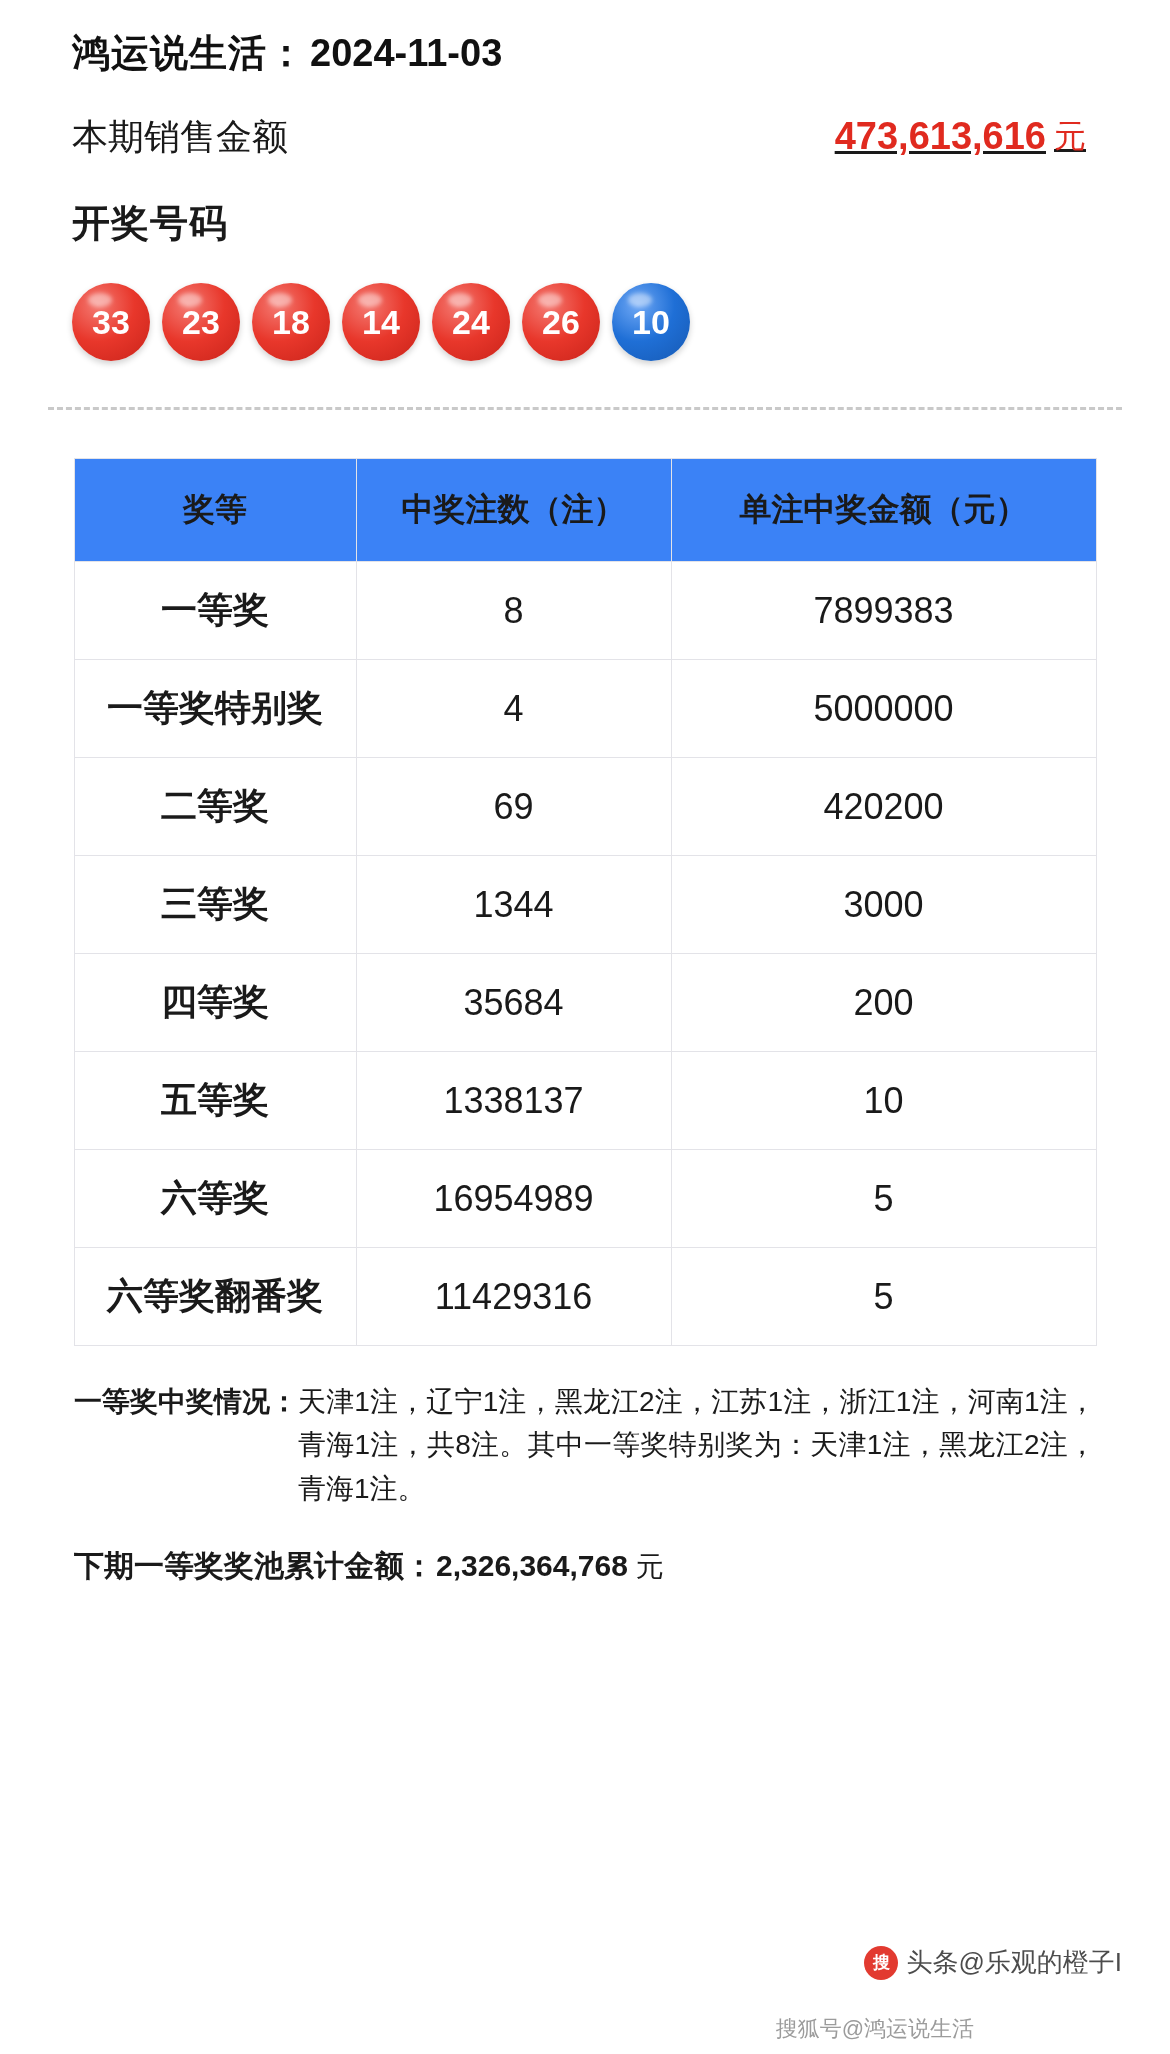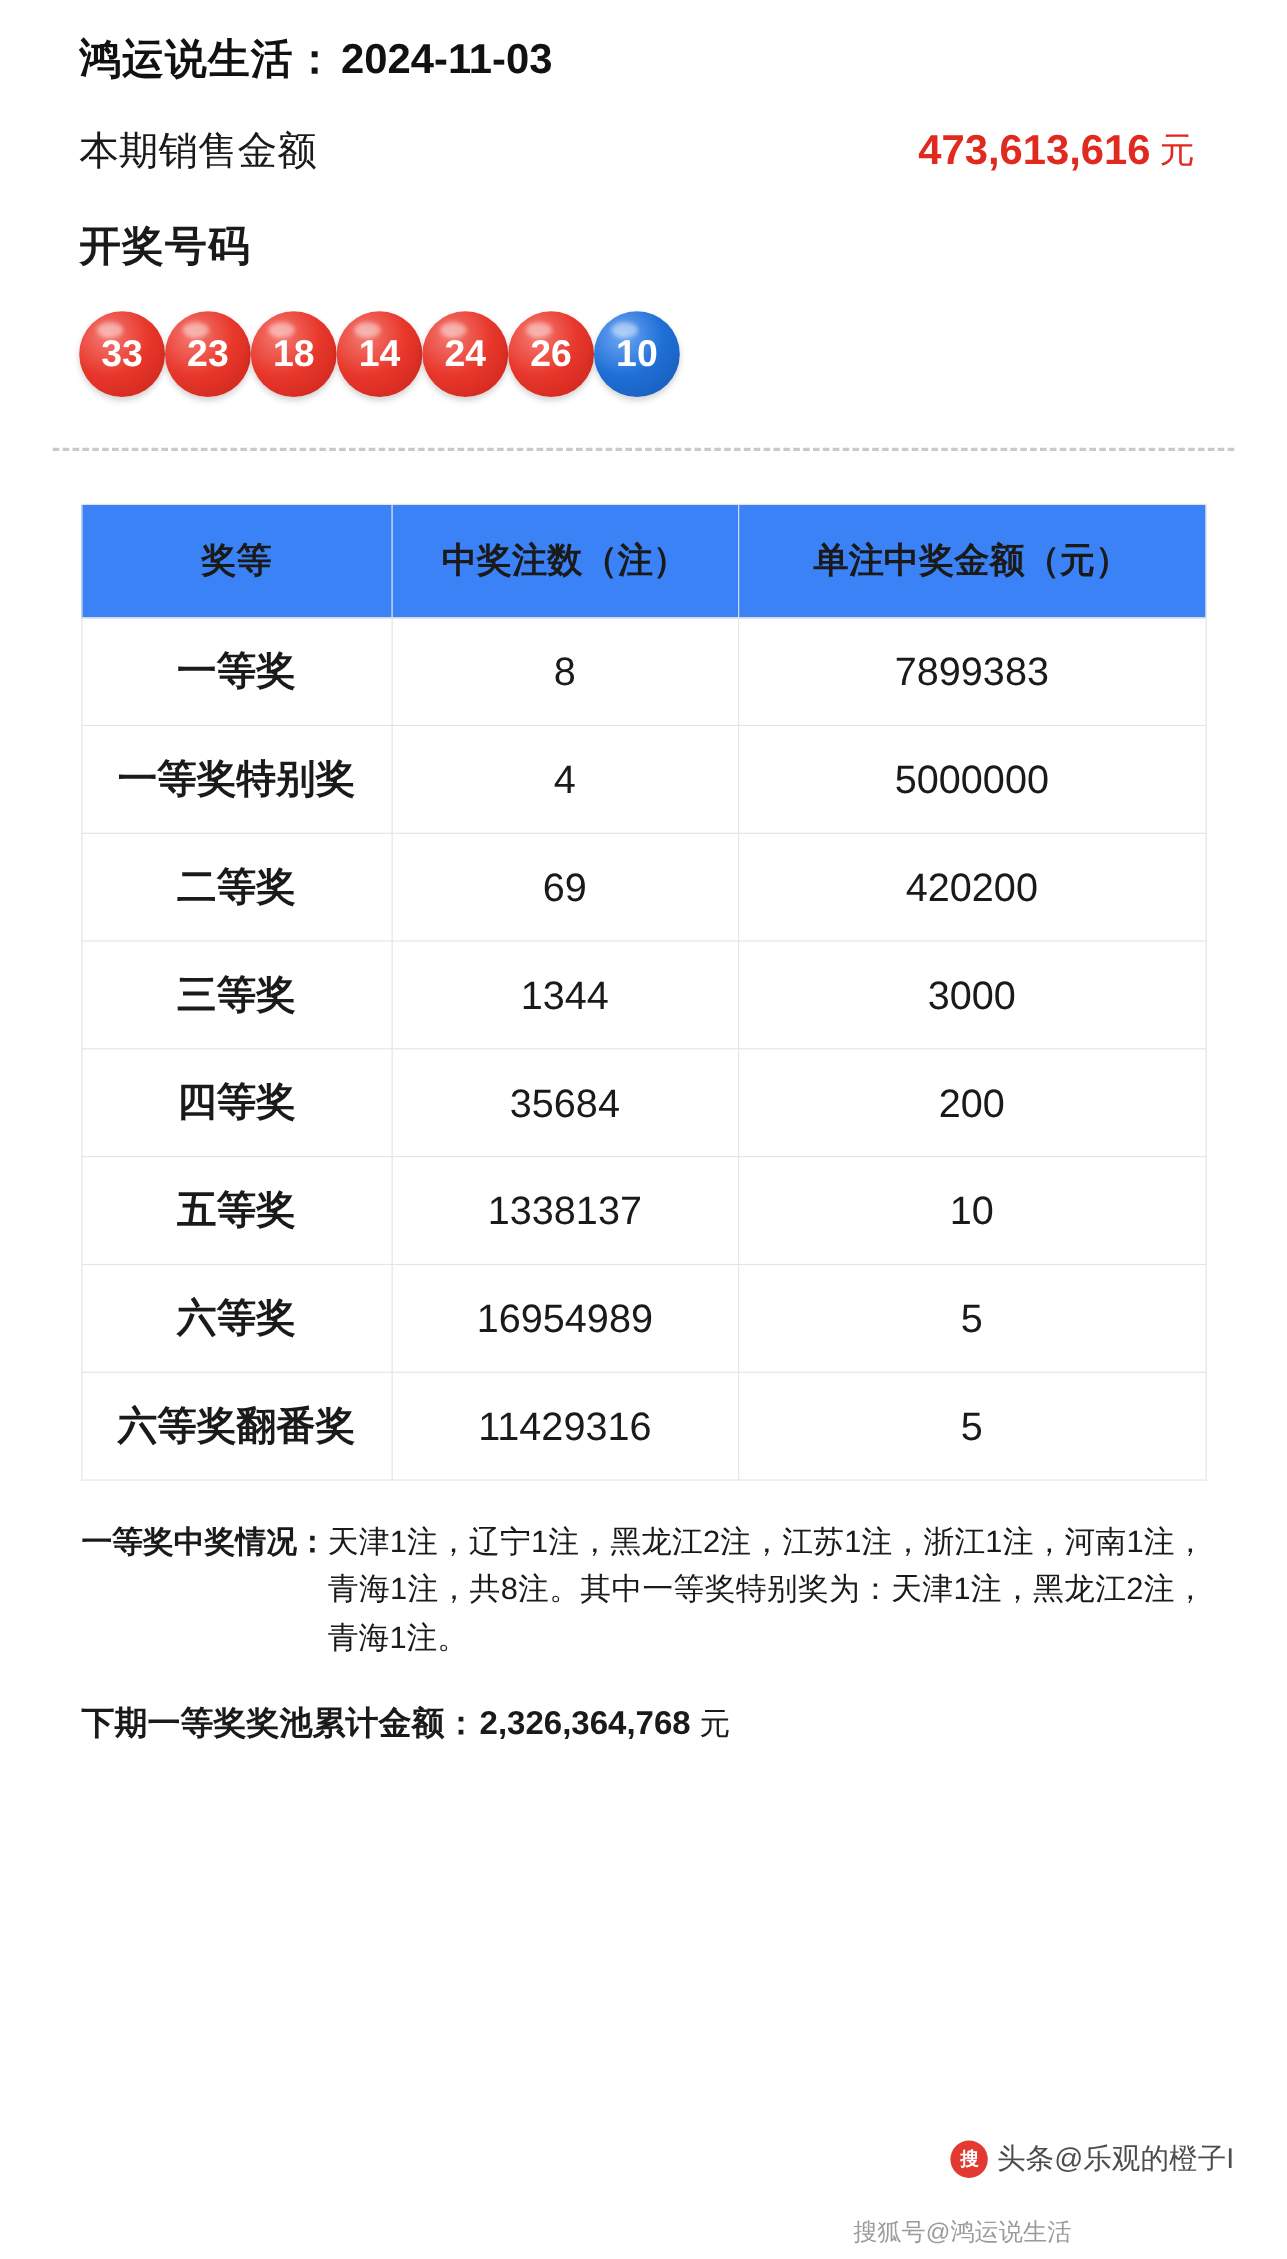--- a/index.html
+++ b/index.html
@@ -50,21 +50,22 @@
     padding-left: 24px;
     padding-right: 36px;
     margin-top: 34px;
   }
   .sales-label {
     font-size: 36px;
     color: #1a1a1a;
   }
   .sales-amount-wrap {
     display: flex;
-    align-items: flex-end;
+    align-items: center;
+    text-decoration: underline;
   }
   .sales-amount {
     font-size: 38px;
     font-weight: bold;
     color: #e02a1f;
     letter-spacing: 0px;
   }
   .sales-unit {
     font-size: 32px;
     color: #e02a1f;
@@ -77,20 +78,21 @@
     padding-left: 24px;
     margin-top: 36px;
     letter-spacing: 1px;
   }
 
   .balls-row {
     display: flex;
     align-items: center;
     padding-left: 24px;
     margin-top: 34px;
+    gap: 12px;
   }
   .ball {
     width: 78px;
     height: 78px;
     border-radius: 50%;
     display: flex;
     align-items: center;
     justify-content: center;
     color: #ffffff;
     font-size: 34px;

